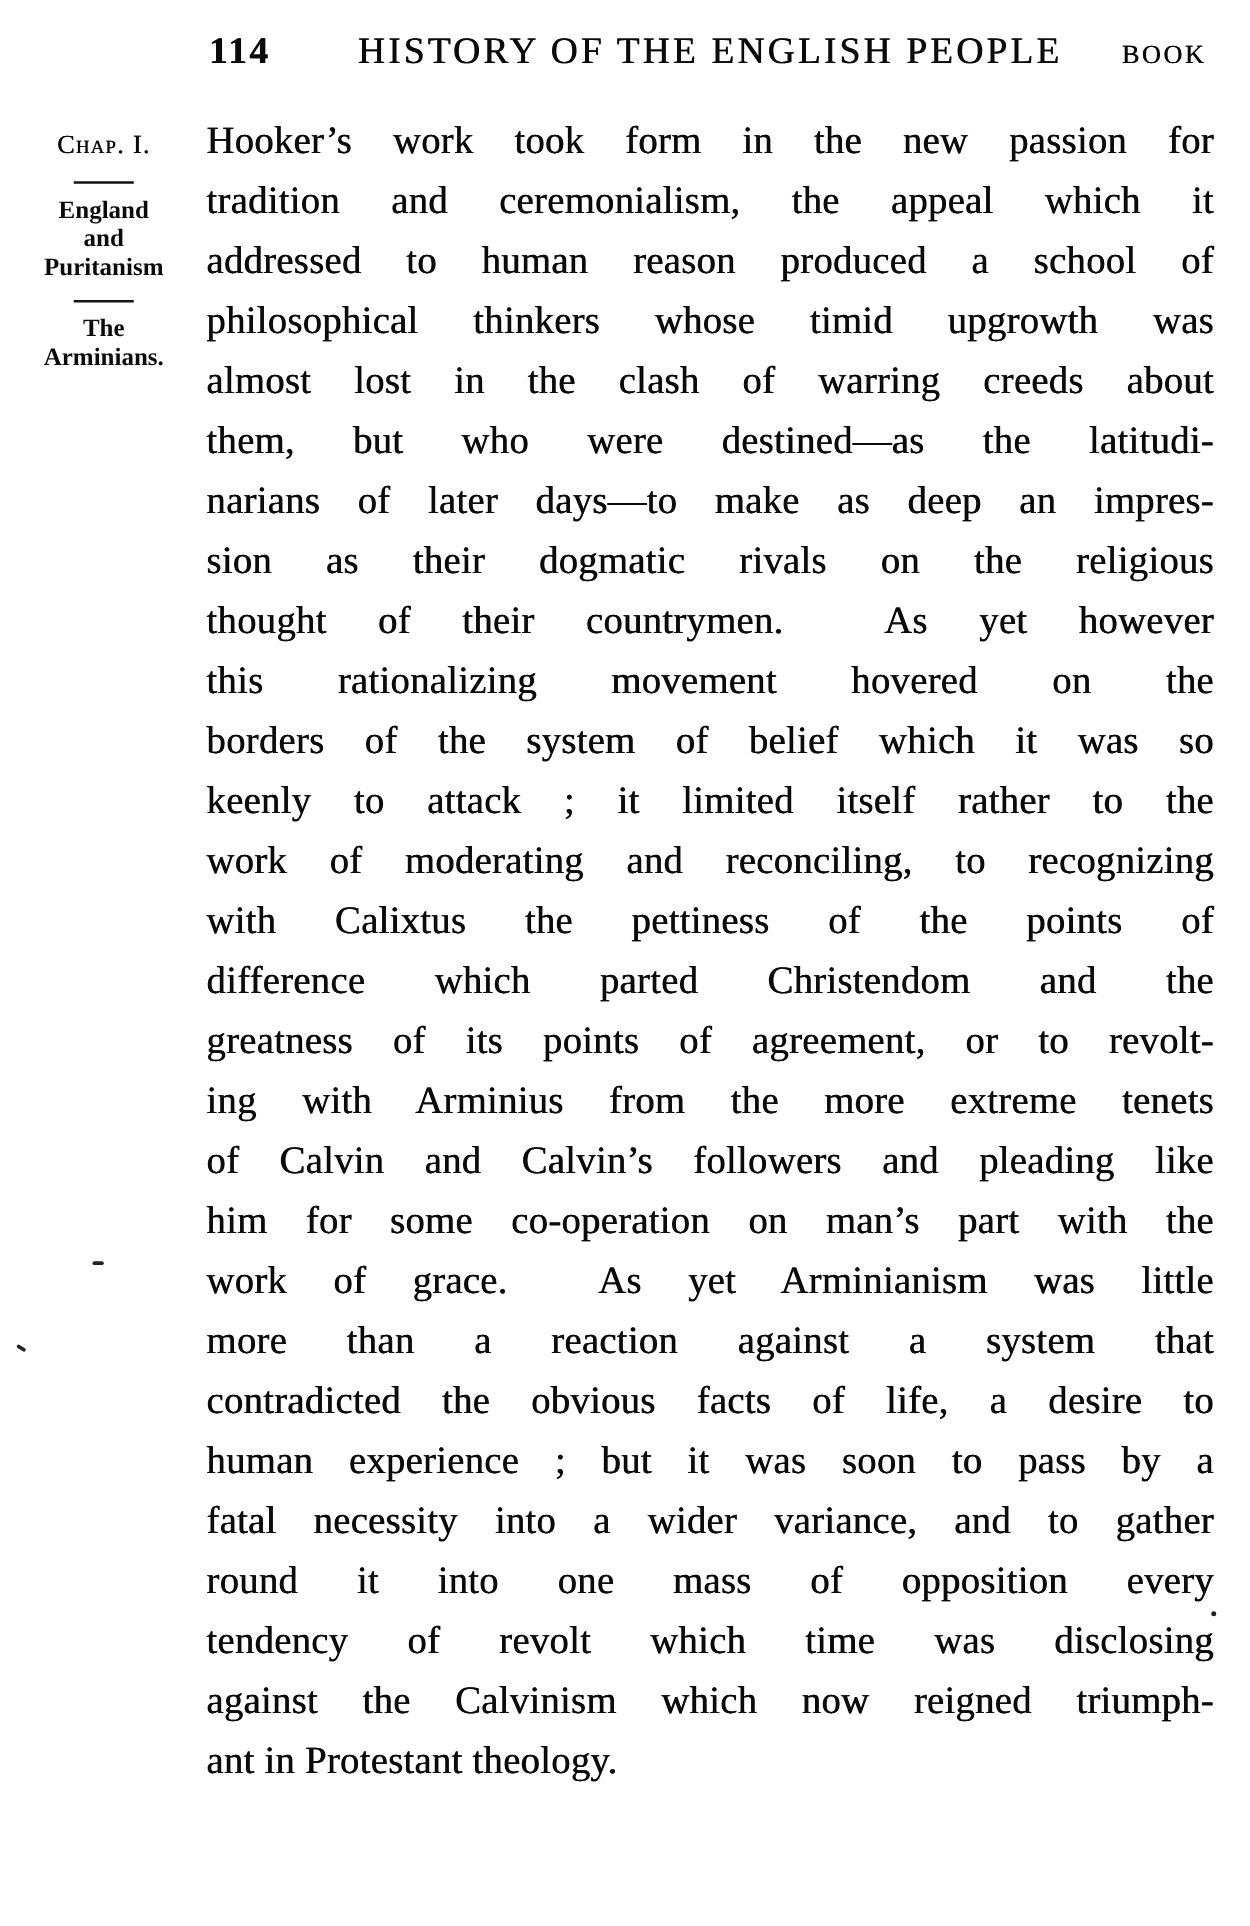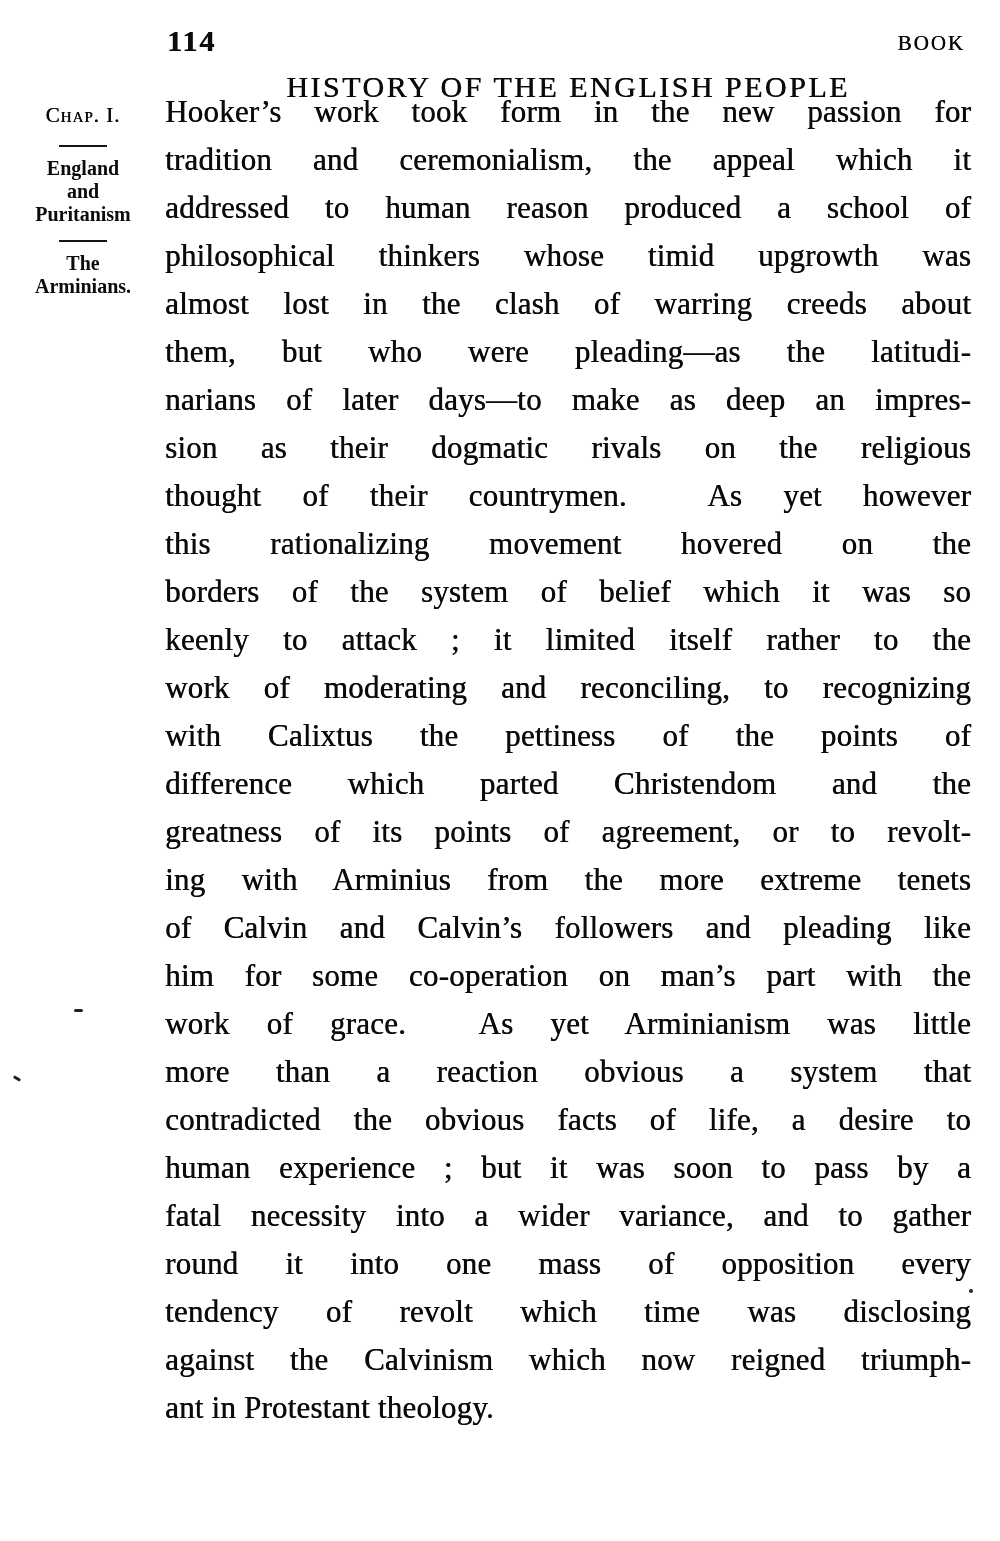--- a/index.html
+++ b/index.html
@@ -23,21 +23,20 @@
     font-size: 30px; letter-spacing: 2px;
     text-shadow: 0.5px 0 0 currentColor;
     font-weight: bold;
   }
   .running-title {
     position: absolute; left: 0; top: 2px; width: 100%;
     text-align: center;
     font-size: 30px; letter-spacing: 2.5px;
     text-shadow: 0.5px 0 0 currentColor;
     white-space: nowrap;
-    margin-top: 46px;
   }
   .book-label {
     position: absolute; right: 6px; top: 9px;
     font-size: 21px; letter-spacing: 2px;
     text-shadow: 0.4px 0 0 currentColor;
   }
 
   
   .margin-col {
     position: absolute; left: 8px; top: 0; width: 150px; height: 100%;
@@ -107,36 +106,36 @@
       <div>Arminians.</div>
     </div>
   </aside>
 
   <main class="body-text">
       <div class="line">Hooker’s work took form in the new passion for</div>
       <div class="line">tradition and ceremonialism, the appeal which it</div>
       <div class="line">addressed to human reason produced a school of</div>
       <div class="line">philosophical thinkers whose timid upgrowth was</div>
       <div class="line">almost lost in the clash of warring creeds about</div>
-      <div class="line">them, but who were pleading—as the latitudi-</div>
+      <div class="line">them, but who were destined—as the latitudi-</div>
       <div class="line">narians of later days—to make as deep an impres-</div>
       <div class="line">sion as their dogmatic rivals on the religious</div>
       <div class="line">thought of their countrymen.&nbsp; As yet however</div>
       <div class="line">this rationalizing movement hovered on the</div>
       <div class="line">borders of the system of belief which it was so</div>
       <div class="line">keenly to attack ; it limited itself rather to the</div>
       <div class="line">work of moderating and reconciling, to recognizing</div>
       <div class="line">with Calixtus the pettiness of the points of</div>
       <div class="line">difference which parted Christendom and the</div>
       <div class="line">greatness of its points of agreement, or to revolt-</div>
       <div class="line">ing with Arminius from the more extreme tenets</div>
       <div class="line">of Calvin and Calvin’s followers and pleading like</div>
       <div class="line">him for some co-operation on man’s part with the</div>
       <div class="line">work of grace.&nbsp; As yet Arminianism was little</div>
-      <div class="line">more than a reaction obvious a system that</div>
+      <div class="line">more than a reaction against a system that</div>
       <div class="line">contradicted the obvious facts of life, a desire to</div>
       <div class="line">human experience ; but it was soon to pass by a</div>
       <div class="line">fatal necessity into a wider variance, and to gather</div>
       <div class="line">round it into one mass of opposition every</div>
       <div class="line">tendency of revolt which time was disclosing</div>
       <div class="line">against the Calvinism which now reigned triumph-</div>
       <div class="line last">ant in Protestant theology.</div>
     </main>
 
   <div class="scan-speck speck-dash"></div>

